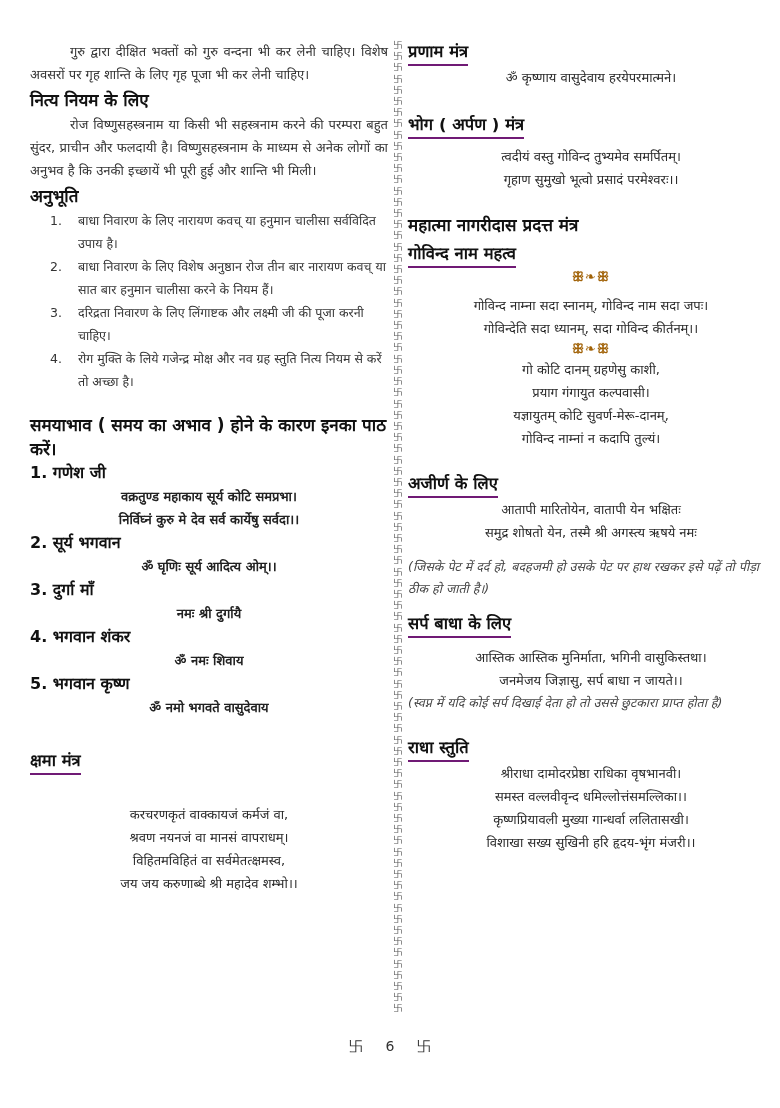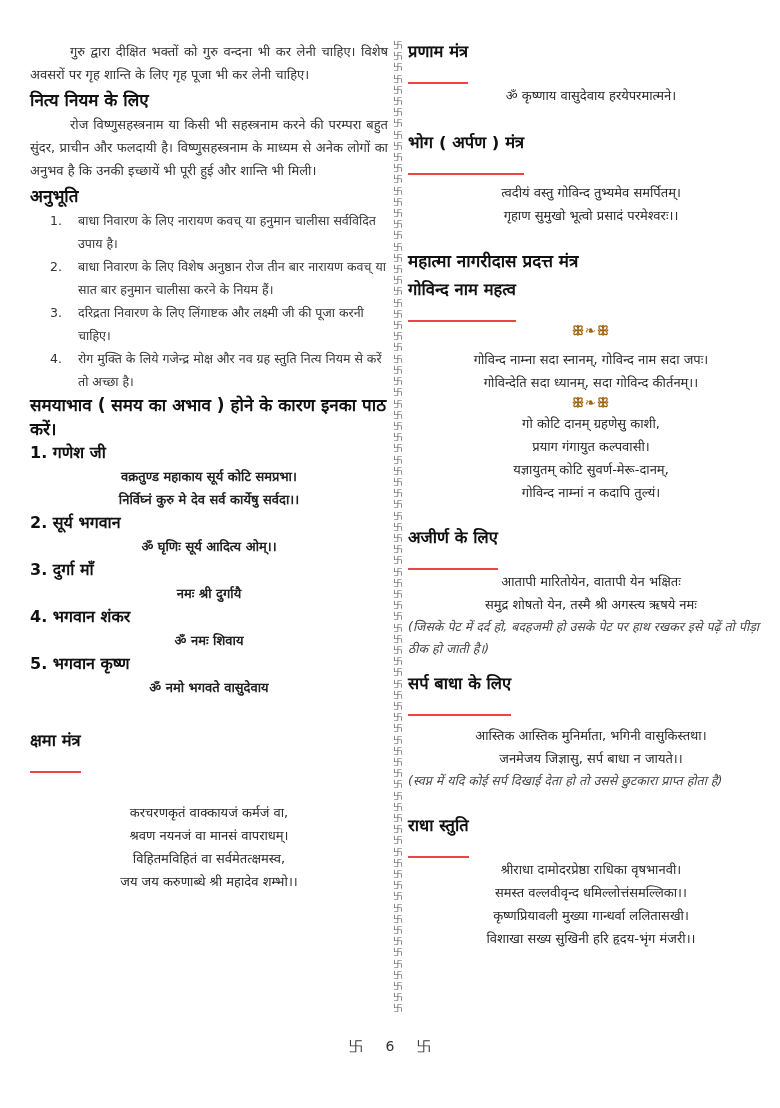--- a/index.html
+++ b/index.html
@@ -11,21 +11,21 @@
   .col-right { left:408px; width:366px; }
   .divider { position:absolute; left:392px; top:40px; width:12px; height:980px;
              display:flex; flex-direction:column; align-items:center; overflow:hidden;
              font-size:9px; line-height:11.2px; color:#555; }
   .divider span { display:block; }
   p { margin:0; }
   .body-text { font-size:13px; line-height:23px; color:#333; text-align:justify; }
   .indent { text-indent:40px; }
   .h-bold { font-size:17px; font-weight:bold; line-height:25px; color:#111; }
   .h-ul { display:inline-block; font-size:16.5px; font-weight:bold; line-height:24px;
-          color:#111; border-bottom:2px solid #ef4444; padding-bottom:18px; }
+          color:#111; border-bottom:2px solid #701a75; padding-bottom:0; }
   .verse { text-align:center; font-size:13px; line-height:23px; color:#222; font-weight:bold; }
   .verse.light { font-weight:normal; color:#2a2a2a; }
   .num-list { list-style:none; margin:0; padding:0 0 0 20px; }
   .num-list li { display:flex; font-size:12.5px; line-height:23px; color:#333; }
   .num-list .n { width:28px; flex:0 0 28px; }
   .deity { font-size:16px; font-weight:bold; line-height:24px; color:#111; }
   .note { font-style:italic; font-size:12.5px; line-height:22px; color:#444; }
   .ornament { text-align:center; font-size:13px; font-weight:bold; line-height:18px; color:#a16207; letter-spacing:1px; }
   .footer { position:absolute; left:0; width:780px; top:1038px; text-align:center;
             font-size:14px; color:#333; }
@@ -55,21 +55,21 @@
       <li>
           <span class="n">3.</span>
           <span>दरिद्रता निवारण के लिए लिंगाष्टक और लक्ष्मी जी की पूजा करनी चाहिए।</span>
         </li>
       <li>
           <span class="n">4.</span>
           <span>रोग मुक्ति के लिये गजेन्द्र मोक्ष और नव ग्रह स्तुति नित्य नियम से करें तो अच्छा है।</span>
         </li>
     </ul>
 
-    <div class="h-bold" style="margin-top:0;line-height:24px">समयाभाव ( समय का अभाव ) होने के कारण इनका पाठ करें।</div>
+    <div class="h-bold" style="margin-top:20px;line-height:24px">समयाभाव ( समय का अभाव ) होने के कारण इनका पाठ करें।</div>
 
     <div class="deity">1. गणेश जी</div>
     <div class="verse">वक्रतुण्ड महाकाय सूर्य कोटि समप्रभा।</div>
     <div class="verse">निर्विघ्नं कुरु मे देव सर्व कार्येषु सर्वदा।।</div>
 
     <div class="deity">2. सूर्य भगवान</div>
     <div class="verse">ॐ घृणिः सूर्य आदित्य ओम्।।</div>
 
     <div class="deity">3. दुर्गा माँ</div>
     <div class="verse">नमः श्री दुर्गायै</div>
@@ -203,21 +203,21 @@
       <div class="verse light">गो कोटि दानम् ग्रहणेसु काशी,</div>
       <div class="verse light">प्रयाग गंगायुत कल्पवासी।</div>
       <div class="verse light">यज्ञायुतम् कोटि सुवर्ण-मेरू-दानम्,</div>
       <div class="verse light">गोविन्द नाम्नां न कदापि तुल्यं।</div>
     </div>
 
     <div style="margin-top:22px">
       <span class="h-ul">अजीर्ण के लिए</span>
       <div class="verse light">आतापी मारितोयेन, वातापी येन भक्षितः</div>
       <div class="verse light">समुद्र शोषतो येन, तस्मै श्री अगस्त्य ऋषये नमः</div>
-      <p class="note" style="">(जिसके पेट में दर्द हो, बदहजमी हो उसके पेट पर हाथ रखकर इसे पढ़ें तो पीड़ा ठीक हो जाती है।)</p>
+      <p class="note" style="margin-top:12px">(जिसके पेट में दर्द हो, बदहजमी हो उसके पेट पर हाथ रखकर इसे पढ़ें तो पीड़ा ठीक हो जाती है।)</p>
     </div>
 
     <div style="margin-top:12px">
       <span class="h-ul">सर्प बाधा के लिए</span>
       <div class="verse light" style="margin-top:8px">आस्तिक आस्तिक मुनिर्माता, भगिनी वासुकिस्तथा।</div>
       <div class="verse light">जनमेजय जिज्ञासु, सर्प बाधा न जायते।।</div>
       <p class="note">(स्वप्न में यदि कोई सर्प दिखाई देता हो तो उससे छुटकारा प्राप्त होता है)</p>
     </div>
 
     <div style="margin-top:22px">

